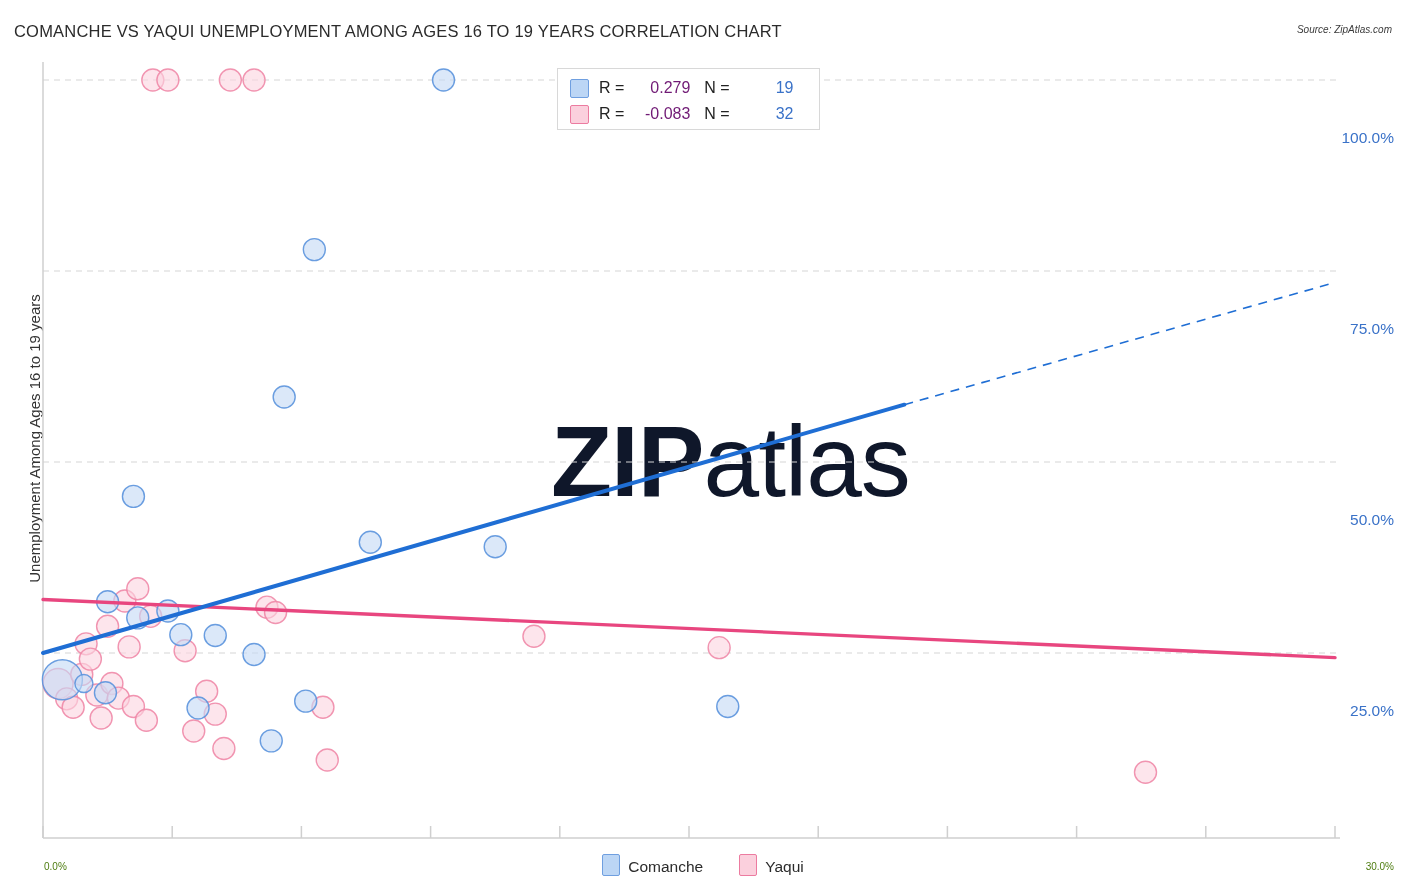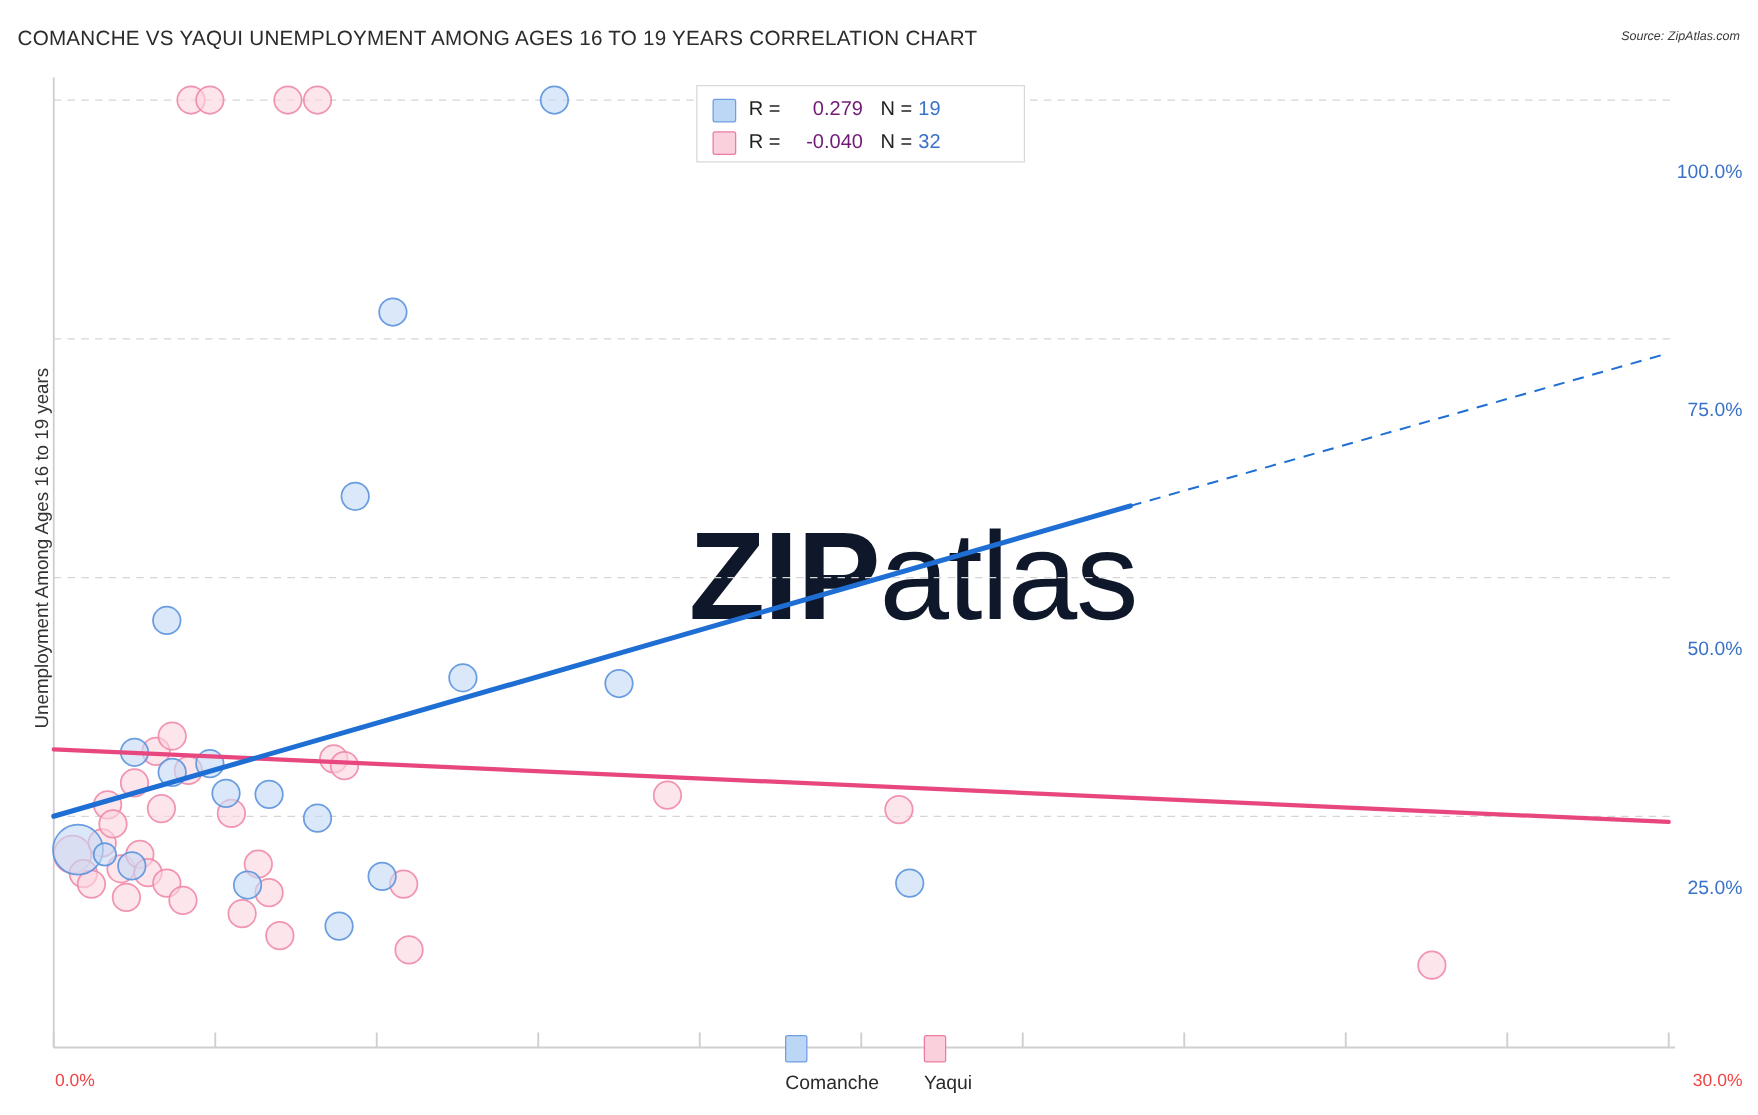--- a/index.html
+++ b/index.html
@@ -39,47 +39,47 @@
   }
   .watermark .zip{color:#0f172a;}
   .watermark .atlas{color:#0f172a;font-weight:normal;}
   .ytick{
     position:absolute;right:12px;
     font-size:15.5px;color:#3a72c8;
     text-align:right;white-space:nowrap;margin-top:43px;
   }
   .xtick{
     position:absolute;bottom:20px;
-    font-size:14px;color:#ef4444;white-space:nowrap;
+    font-size:10px;color:#4d7c0f;white-space:nowrap;
   }
   .xtick.left{left:44px;}
   .xtick.right{right:12px;}
   .legend-box{
     position:absolute;left:557px;top:68px;
     width:263px;height:62px;
     background:#ffffff;border:1px solid #d8d8d8;
     box-sizing:border-box;
     padding:6px 10px 0 12px;
   }
   .legend-row{display:flex;align-items:center;height:26px;font-size:16px;}
   .legend-swatch{
     width:17px;height:17px;border-radius:2px;margin-right:10px;flex:none;
   }
   .sw-blue{background:#bcd6f5;border:1px solid #6f9fe0;}
   .sw-pink{background:#fbd0dd;border:1px solid #ec7ba0;}
   .lg-label{color:#222;margin-right:4px;}
   .lg-val{color:#701a75;width:62px;text-align:right;display:inline-block;}
   .lg-n{color:#222;margin-left:14px;margin-right:5px;}
-  .lg-nval{color:#3a72c8;}
+  .lg-nval{color:#3a72c8;margin-left:41px;}
   .bottom-legend{
     position:absolute;left:0;right:0;bottom:16px;
     display:flex;justify-content:center;align-items:center;gap:10px;
     font-size:15.5px;color:#2b2b2b;
   }
-  .bl-item{display:flex;align-items:flex-start;gap:8px;flex-direction:column;}
+  .bl-item{display:flex;align-items:flex-end;gap:8px;}
   .bl-swatch{width:16px;height:20px;border-radius:2px;}
   .bl-gap{width:16px;}
 </style>
 </head>
 <body>
 
 <div id="chart-root">
 
   <div class="title">COMANCHE VS YAQUI UNEMPLOYMENT AMONG AGES 16 TO 19 YEARS CORRELATION CHART</div>
   <div class="source">Source: ZipAtlas.com</div>
@@ -189,21 +189,21 @@
     <div class="legend-row">
       <span class="legend-swatch sw-blue"></span>
       <span class="lg-label">R =</span>
       <span class="lg-val">0.279</span>
       <span class="lg-n">N =</span>
       <span class="lg-nval">19</span>
     </div>
     <div class="legend-row">
       <span class="legend-swatch sw-pink"></span>
       <span class="lg-label">R =</span>
-      <span class="lg-val">-0.040</span>
+      <span class="lg-val">-0.083</span>
       <span class="lg-n">N =</span>
       <span class="lg-nval">32</span>
     </div>
   </div>
 
   <div class="bottom-legend">
     <div class="bl-item">
       <span class="bl-swatch sw-blue"></span>
       <span>Comanche</span>
     </div>

